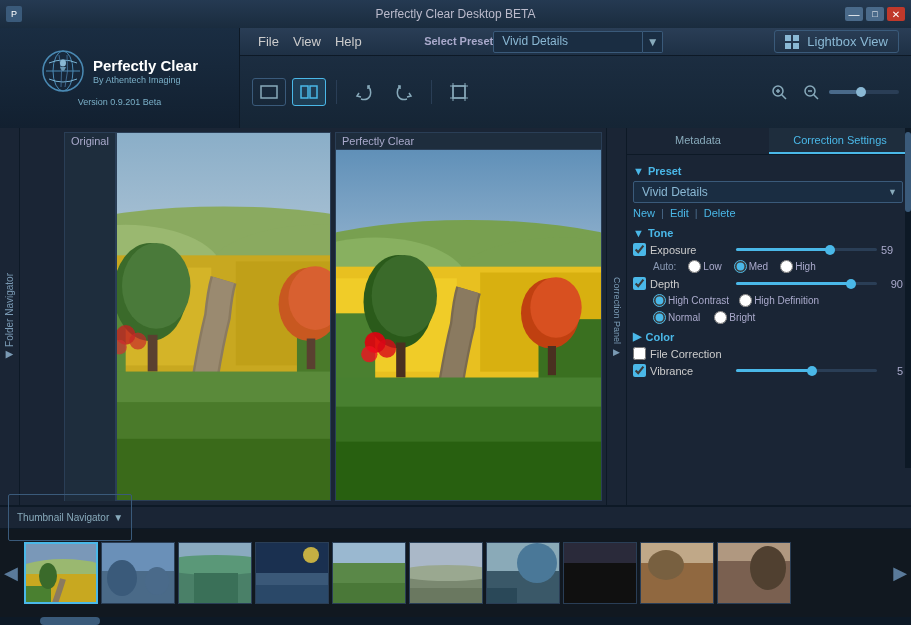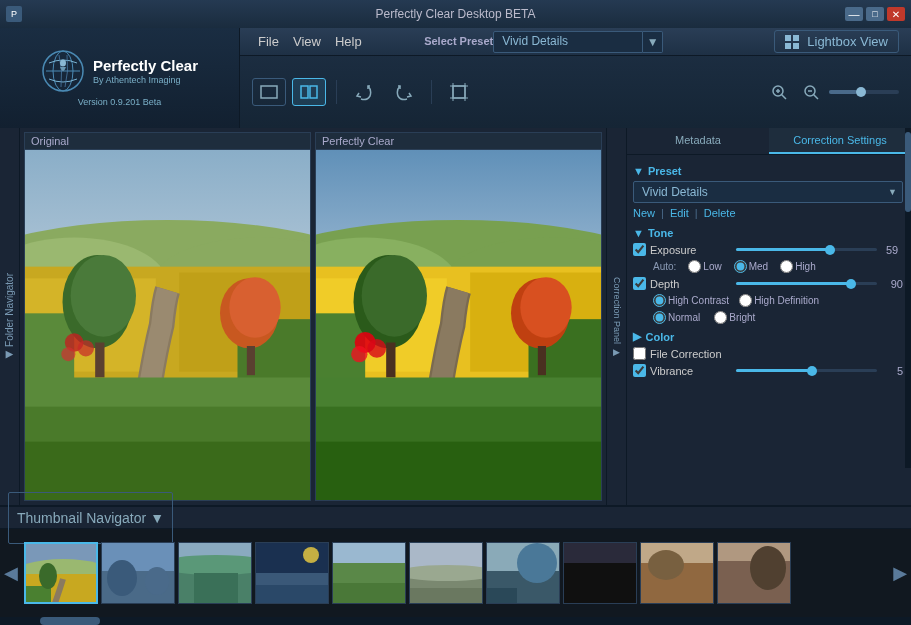--- a/index.html
+++ b/index.html
@@ -155,21 +155,21 @@
 
     <div style="width:20px; background:#1a2535; display:flex; align-items:center; justify-content:center; border-right:1px solid #0d1926;">
       <div style="writing-mode:vertical-rl; transform:rotate(180deg); font-size:10px; color:#7a9ab4; cursor:pointer; user-select:none; display:flex; align-items:center; gap:3px;">
         <span>◀</span>
         <span>Folder Navigator</span>
       </div>
     </div>
 
     <div style="flex:1; display:flex; padding:4px; gap:4px; background:#1a2535; overflow:hidden;">
 
-      <div style="flex:1; display:flex; flex-direction:column; min-width:0;">
+      <div style="flex:1; display:flex; flex-direction:row; min-width:0;margin-left:40px;">
         <div style="color:#aac; font-size:11px; padding:2px 6px; background:#1e2d3d; border:1px solid #2a3e56; border-bottom:none;">Original</div>
         <div style="flex:1; background:#0a0f15; border:1px solid #2a3e56; overflow:hidden;">
           <svg viewBox="0 0 280 300" xmlns="http://www.w3.org/2000/svg" width="100%" height="100%" preserveAspectRatio="xMidYMid slice">
 
             <rect width="280" height="300" fill="#7a9ab4"></rect>
 
             <defs>
               <linearGradient id="sky1" x1="0" y1="0" x2="0" y2="1">
                 <stop offset="0%" stop-color="#8aaec8"></stop>
                 <stop offset="100%" stop-color="#b4c8d8"></stop>
@@ -311,21 +311,21 @@
           <span>Tone</span>
         </div>
 
         <div style="display:flex; align-items:center; margin:4px 0; gap:4px;">
           <input type="checkbox" checked="" style="accent-color: rgb(74, 184, 232); width: 13px; height: 13px;">
           <span style="color:#ccc; font-size:11px; min-width:82px;">Exposure</span>
           <div style="flex:1; height:3px; background:#2a3e56; border-radius:2px; position:relative; cursor:pointer;">
             <div style="width:65%; height:100%; background:#4ab8e8; border-radius:2px;"></div>
             <div style="width:10px; height:10px; background:#4ab8e8; border-radius:50%; position:absolute; top:-3.5px; left:63%;"></div>
           </div>
-          <span style="color:#aac; font-size:11px; min-width:22px; text-align:center;">59</span>
+          <span style="color:#aac; font-size:11px; min-width:22px; text-align:left;">59</span>
         </div>
 
         <div style="display:flex; align-items:center; margin:2px 0 4px 20px; gap:12px; font-size:10px; color:#8a9ab4;">
           <span>Auto:</span>
           <label style="display:flex; align-items:center; gap:2px; cursor:pointer;">
               <input type="radio" name="auto" style="accent-color: rgb(74, 184, 232);"> 
               <span style="color:#aac;">Low</span>
             </label>
           <label style="display:flex; align-items:center; gap:2px; cursor:pointer;">
               <input type="radio" name="auto" checked="" style="accent-color: rgb(74, 184, 232);"> 
@@ -394,21 +394,21 @@
 
       <div style="position:absolute; right:0; top:128px; width:6px; height:340px; background:#0d1926;">
         <div style="width:6px; height:80px; background:#3a5a7a; border-radius:3px; margin-top:4px;"></div>
       </div>
     </div>
   </div>
 
   <div style="height:120px; background:#111820; border-top:2px solid #0d1926; display:flex; flex-direction:column; position:relative;">
 
     <div style="height:22px; background:#1a2535; display:flex; align-items:center; padding:0 8px; gap:8px; border-bottom:1px solid #0d1926;">
-      <div style="background:transparent; border:1px solid #3a5a7a; color:#8ab; padding:17px 8px; font-size:14px; cursor:pointer; border-radius:2px; display:flex; align-items:center; gap:4px;text-align:right;">
+      <div style="background:transparent; border:1px solid #3a5a7a; color:#8ab; padding:17px 8px; font-size:10px; cursor:pointer; border-radius:2px; display:flex; align-items:center; gap:4px;text-align:right;">
         <span>Thumbnail Navigator</span>
         <span>▼</span>
       </div>
     </div>
 
     <div style="flex:1; display:flex; align-items:center; gap:3px; padding:4px 24px; overflow:hidden; position:relative;">
       <div style="position:absolute; left:4px; color:#5a7a9a; font-size:18px; cursor:pointer;">◀</div>
 
       <div style="width:74px; height:62px; background:#0a0f15; border:2px solid #4ab8e8; flex-shrink:0; overflow:hidden; cursor:pointer;">
         <svg viewBox="0 0 74 62" width="74" height="62">

